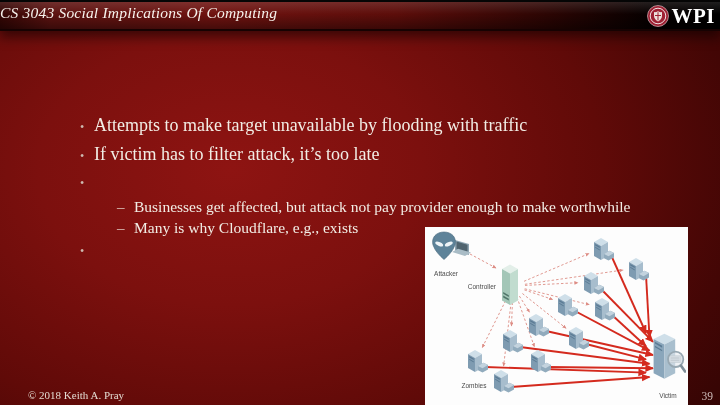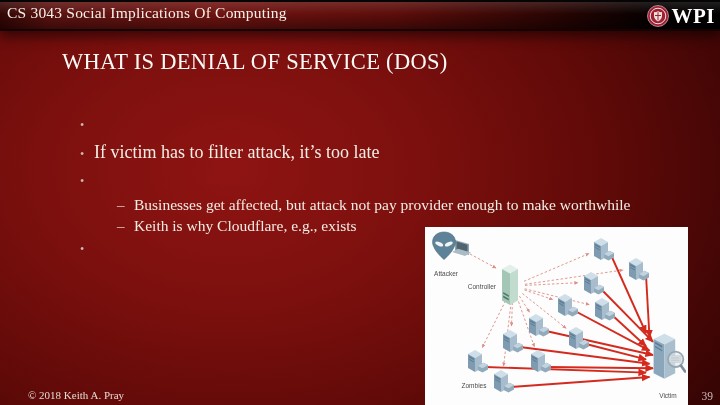--- a/index.html
+++ b/index.html
@@ -15,22 +15,22 @@
     background:linear-gradient(to right,#340604 0%,#5c1210 7%,#6f1310 30%,#5c0d0a 55%,#2c0503 76%,#070000 90%,#000 100%);
     border-top:2px solid #050505;
     box-shadow:0 2px 0 #160202, 0 8px 12px rgba(10,0,0,.55);
   }
   .header::before{
     content:"";position:absolute;inset:0;
     background:linear-gradient(to bottom,rgba(255,255,255,.12),rgba(255,255,255,0) 45%,rgba(0,0,0,.38));
     pointer-events:none;
   }
   .header-title{
-    position:absolute;left:7px;top:2px;font-size:15.5px;color:#f6f2ec;
-    letter-spacing:.2px;white-space:nowrap;
+    position:absolute;left:0;top:2px;font-size:15.5px;color:#f6f2ec;
+    letter-spacing:.2px;white-space:nowrap;font-style:italic;
   }
   .logo{position:absolute;right:5px;top:1px;display:flex;align-items:center;gap:3px;height:26px;}
   .wpi-text{font-size:21px;font-weight:bold;color:#ffffff;letter-spacing:.5px;line-height:1;}
   
   .slide-title{
     position:absolute;left:62px;top:49px;font-size:22.5px;color:#fbfaf7;
     letter-spacing:.3px;white-space:nowrap;
   }
   
   .bullets{position:absolute;left:80px;top:112px;width:590px;color:#f2ede5;}
@@ -64,40 +64,40 @@
         <circle cx="11" cy="11" r="10.5" fill="#9e2133"></circle>
         <circle cx="11" cy="11" r="10.5" fill="none" stroke="#d9b9be" stroke-width="0.7"></circle>
         <circle cx="11" cy="11" r="7.8" fill="none" stroke="#f0dfe2" stroke-width="1"></circle>
         <path d="M11 6.2 C12.5 7.1 13.9 7.3 15 7.1 L15 11 C15 13.4 13 15.4 11 16.4 C9 15.4 7 13.4 7 11 L7 7.1 C8.1 7.3 9.5 7.1 11 6.2 Z" fill="#ece2dd"></path>
         <path d="M11 7.2 L11 15.4 M8 10.5 L14 10.5" stroke="#9e2133" stroke-width="1"></path>
       </svg>
       <span class="wpi-text">WPI</span>
     </div>
   </div>
 
-  <div class="slide-title">WHAT IS DENIAL OF SERVICE (DOS)</div>
 
   <div class="bullets">
       <div class="bullet-item l1">
         <span class="marker">•</span>
+        <span>Attempts to make target unavailable by flooding with traffic</span>
       </div>
       <div class="bullet-item l1">
         <span class="marker">•</span>
         <span>If victim has to filter attack, it’s too late</span>
       </div>
       <div class="bullet-item l1">
         <span class="marker">•</span>
       </div>
       <div class="bullet-item l2">
         <span class="marker">–</span>
         <span>Businesses get affected, but attack not pay provider enough to make worthwhile</span>
       </div>
       <div class="bullet-item l2">
         <span class="marker">–</span>
-        <span>Keith is why Cloudflare, e.g., exists</span>
+        <span>Many is why Cloudflare, e.g., exists</span>
       </div>
       <div class="bullet-item l1">
         <span class="marker">•</span>
       </div>
     </div>
 
   <div class="image-box">
     <svg id="ddos-svg" viewBox="0 0 263 178">
       <defs>
         <marker id="ah-s" markerWidth="5" markerHeight="5" refX="4" refY="2" orient="auto">

